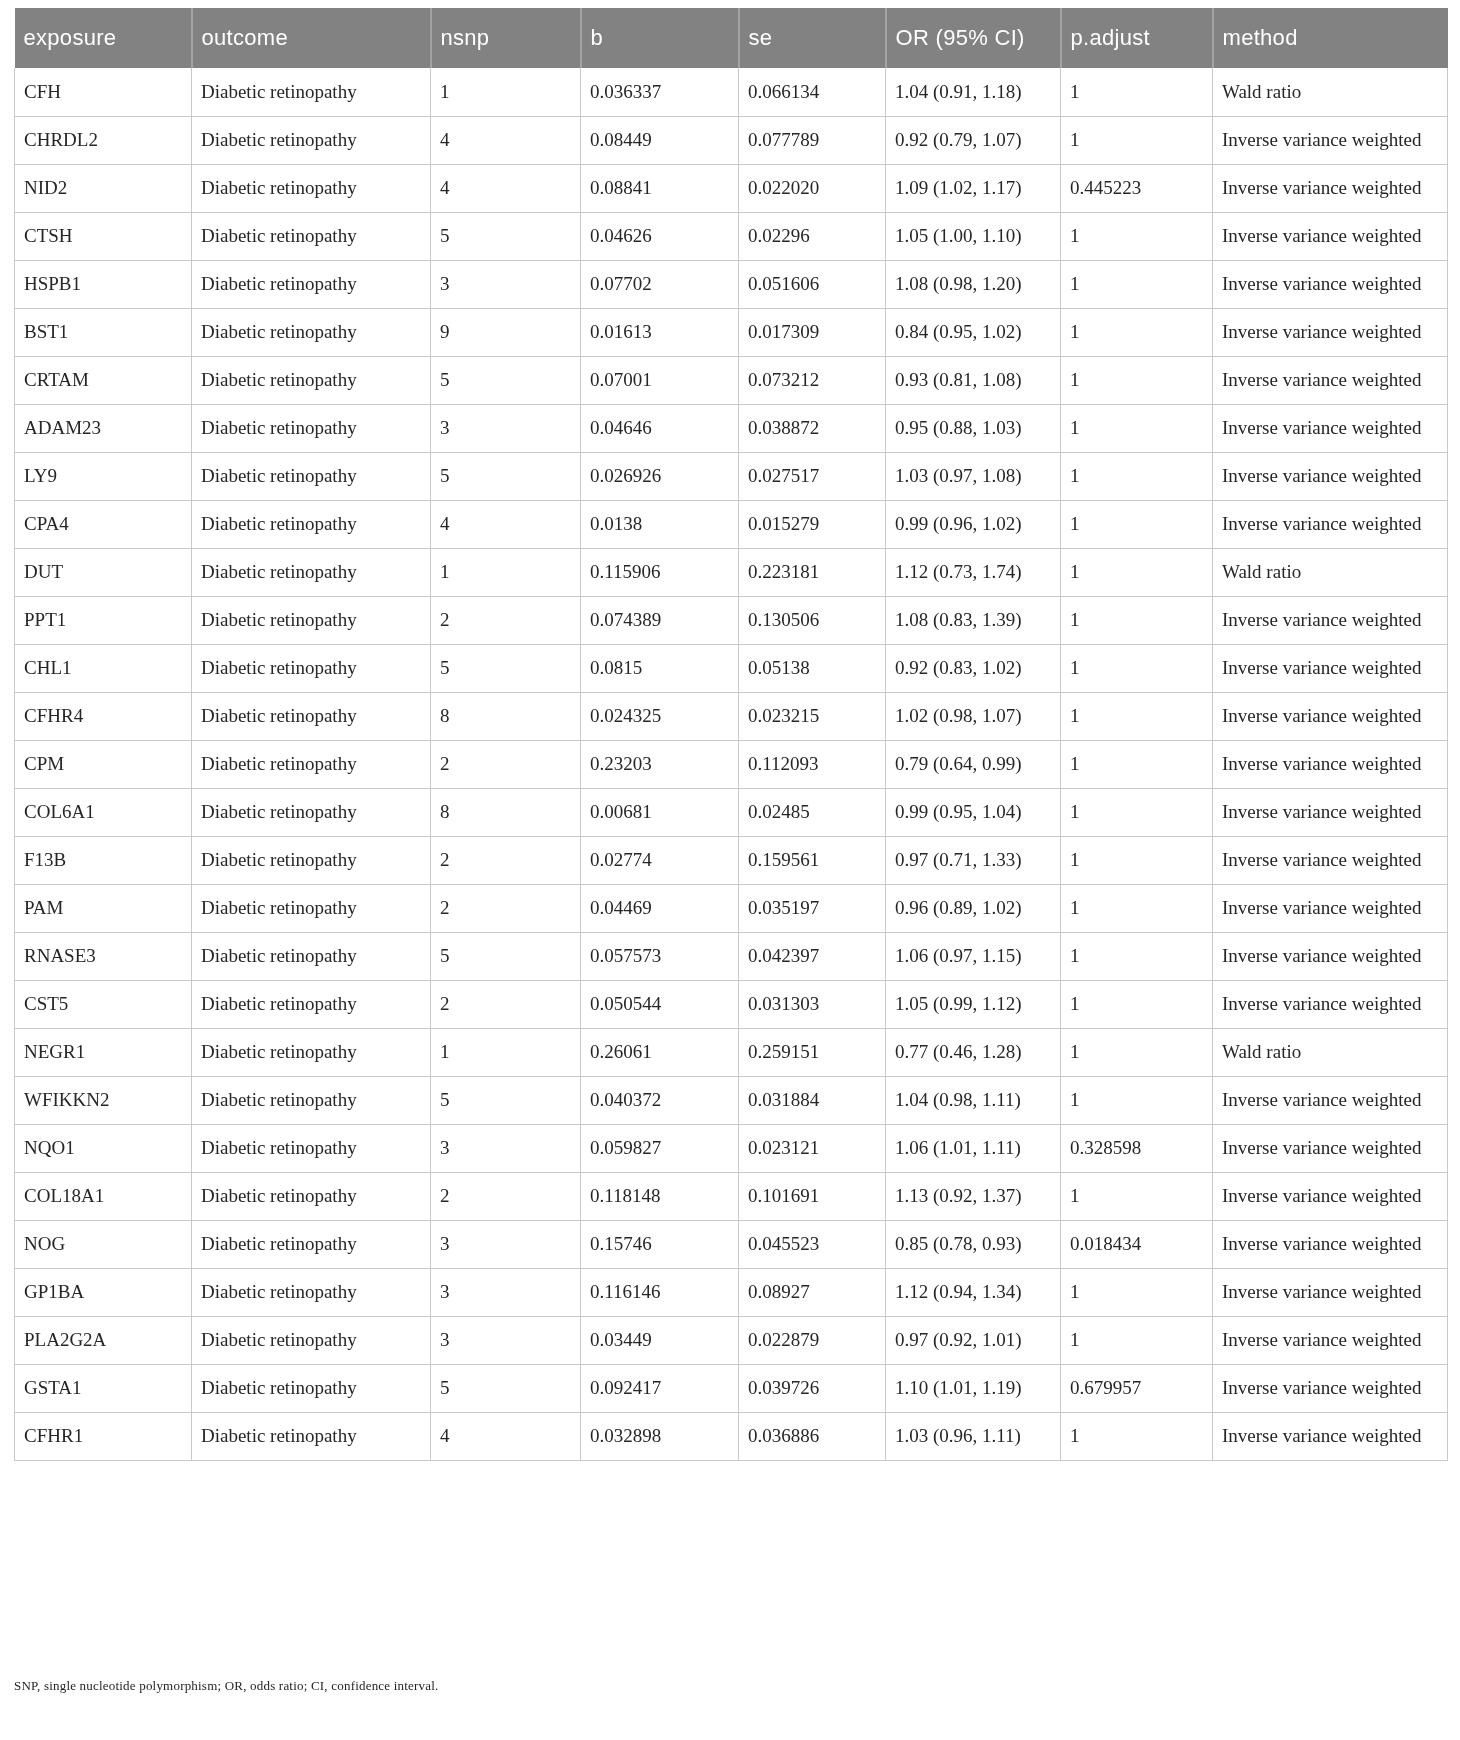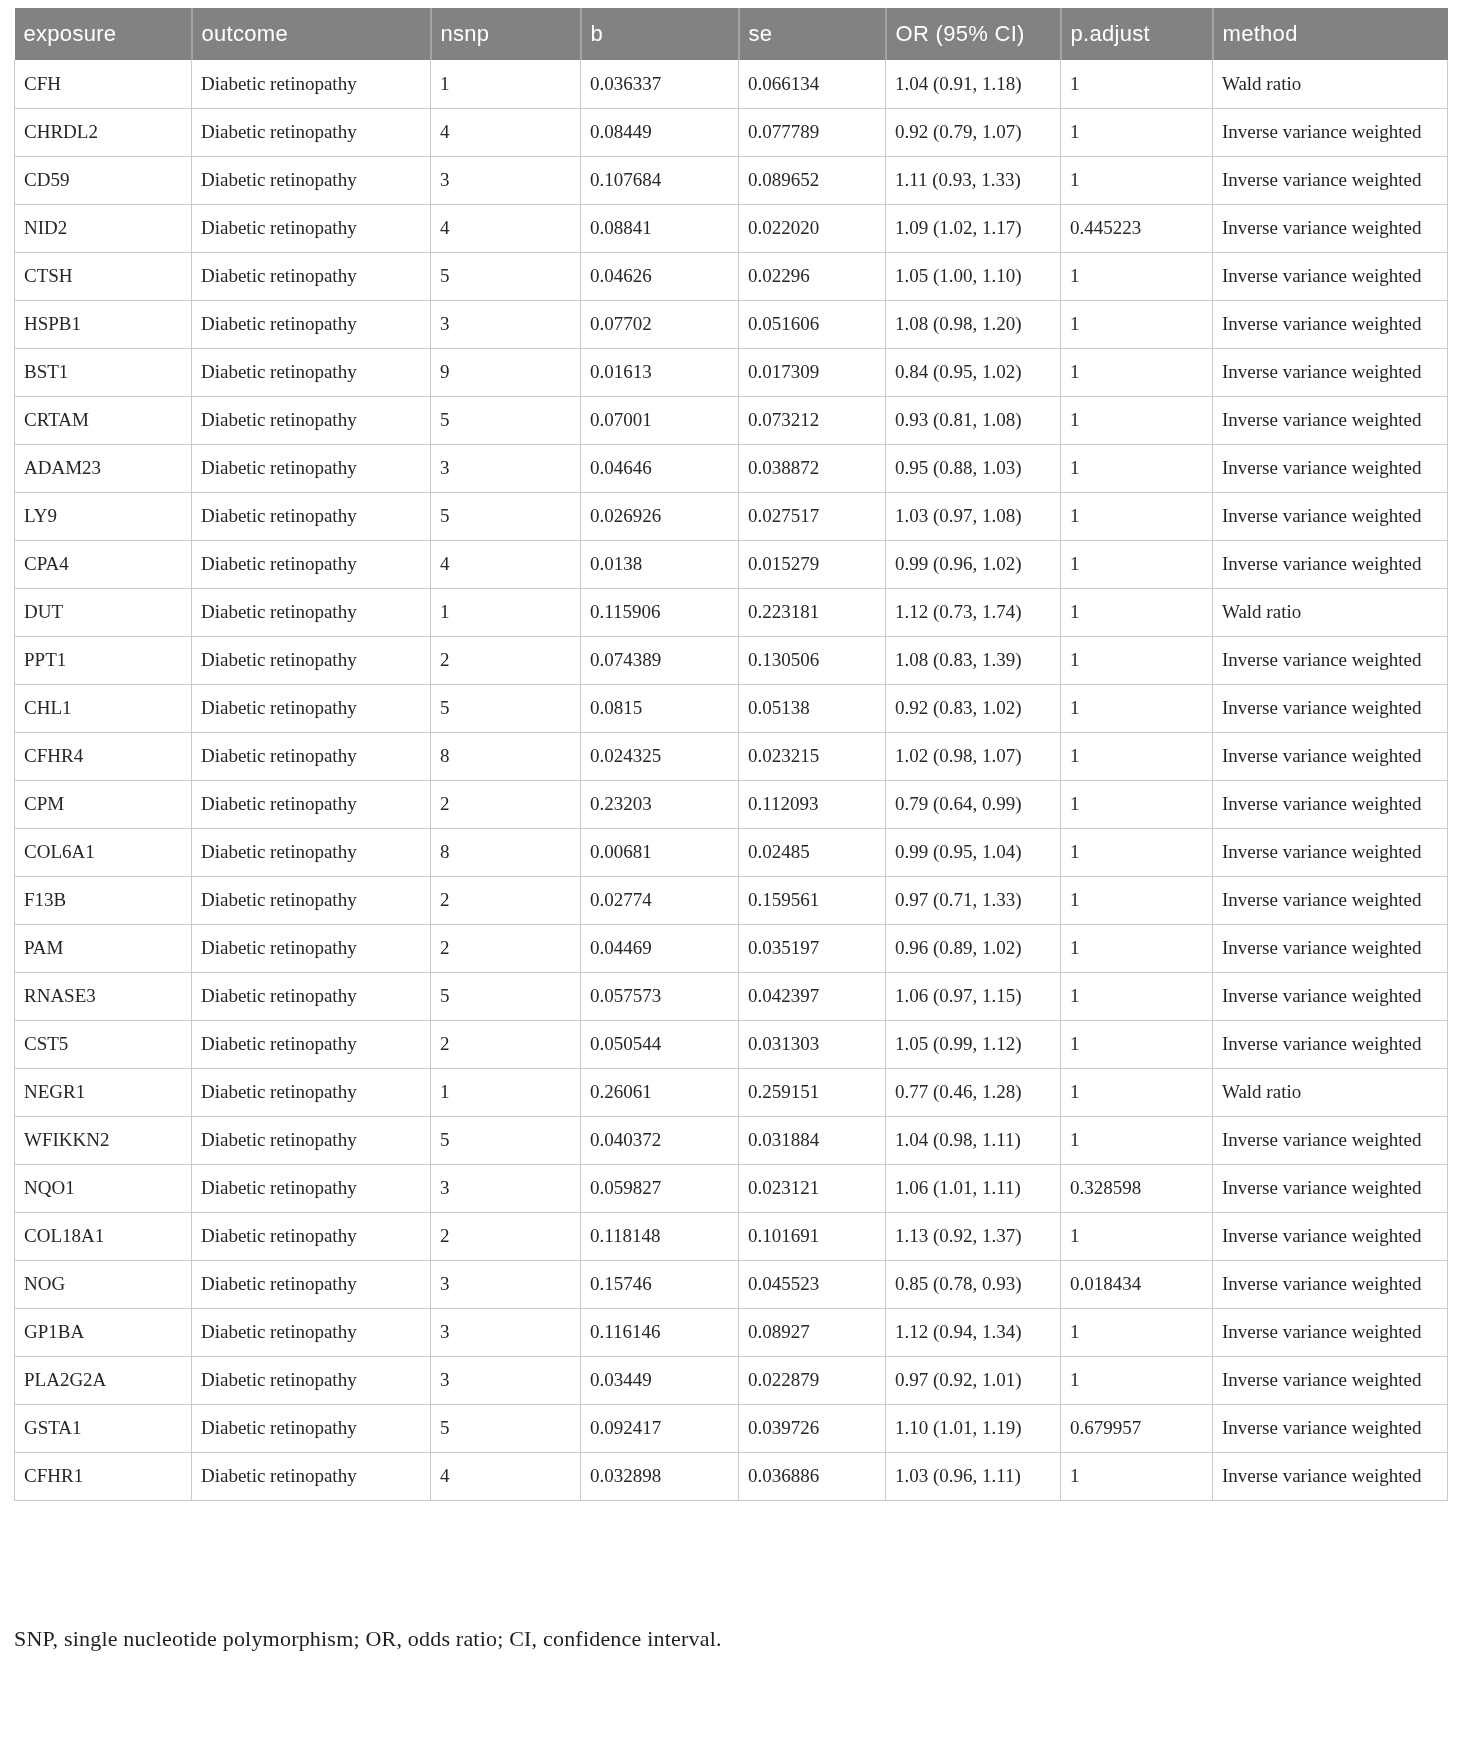--- a/index.html
+++ b/index.html
@@ -29,42 +29,42 @@
     table-layout:fixed;
     width:1433px;
   }
   thead th{
     background:var(--header-bg);
     color:var(--header-text);
     font-family:"Liberation Sans", sans-serif;
     font-size:22px;
     font-weight:400;
     text-align:left;
-    height:52px;
+    height:60px;
     padding:0 0 0 9px;
     vertical-align:middle;
     border-left:2px solid var(--header-divider);
     letter-spacing:0.3px;
   }
   thead th:first-child{border-left:none;}
   tbody td{
     background:#ffffff;
     border:1px solid var(--border);
     height:48px;
     font-size:19px;
     padding:0 4px 0 9px;
     vertical-align:middle;
     white-space:nowrap;
     overflow:hidden;
   }
   tbody tr:first-child td{border-top:none;margin-left:32px;}
   .footnote{
     position:absolute;
-    left:14px;top:1626px;
-    font-size:22px;
+    left:14px;top:1678px;
+    font-size:13px;
     color:#1f1f1f;
     letter-spacing:0.2px;
   }
 </style>
 </head>
 <body>
 
 <div class="table-wrap">
   <table>
     <colgroup>
@@ -104,30 +104,20 @@
           <td>CHRDL2</td>
           <td>Diabetic retinopathy</td>
           <td>4</td>
           <td>0.08449</td>
           <td>0.077789</td>
           <td>0.92 (0.79, 1.07)</td>
           <td>1</td>
           <td>Inverse variance weighted</td>
         </tr>
         <tr>
-          <td>CD59</td>
-          <td>Diabetic retinopathy</td>
-          <td>3</td>
-          <td>0.107684</td>
-          <td>0.089652</td>
-          <td>1.11 (0.93, 1.33)</td>
-          <td>1</td>
-          <td>Inverse variance weighted</td>
-        </tr>
-        <tr>
           <td>NID2</td>
           <td>Diabetic retinopathy</td>
           <td>4</td>
           <td>0.08841</td>
           <td>0.022020</td>
           <td>1.09 (1.02, 1.17)</td>
           <td>0.445223</td>
           <td>Inverse variance weighted</td>
         </tr>
         <tr>

